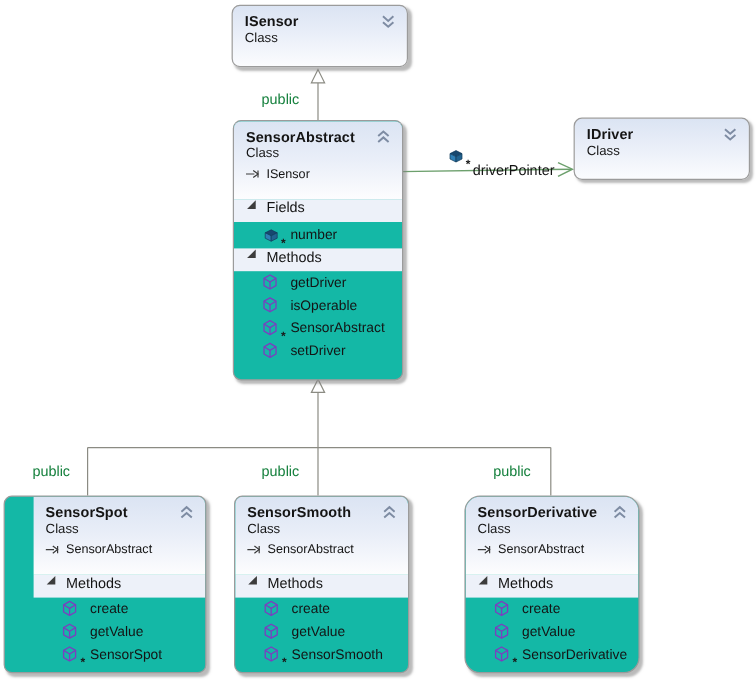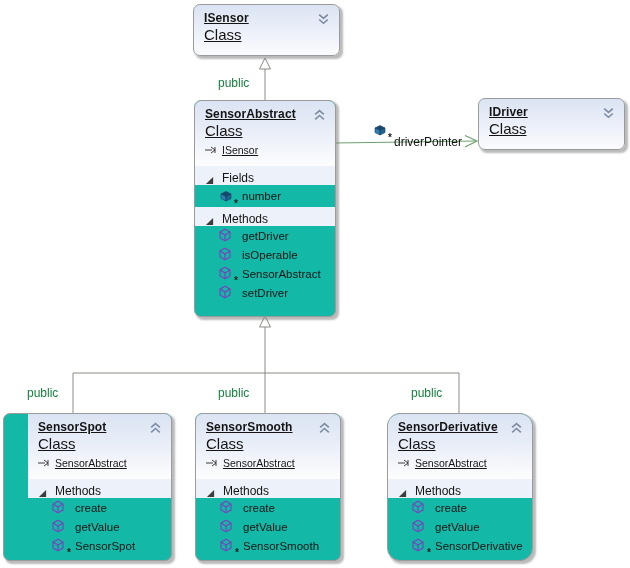--- a/index.html
+++ b/index.html
@@ -3,28 +3,28 @@
 <meta charset="utf-8">
 <style>
   html,body{margin:0;padding:0;background:#fff;}
   #canvas{position:relative;width:630px;height:568px;background:#ffffff;overflow:hidden;
           font-family:"Liberation Sans",sans-serif;color:#141414;}
   svg.edges{position:absolute;left:0;top:0;z-index:1;}
   .box{position:absolute;z-index:2;border:1px solid #9b9b9b;border-radius:7px;
        background:#14b8a6;box-shadow:2.5px 2.5px 2px rgba(130,130,130,.55);overflow:hidden;}
   .box.collapsed{background:linear-gradient(180deg,#dbe4f3 0%,#e9eef8 45%,#fbfcfe 100%);}
   .ch{background:linear-gradient(180deg,#dbe4f3 0%,#e9eef8 48%,#fdfdfe 100%);
-      padding:6px 10px 0 10px;box-sizing:border-box;position:relative;text-decoration:underline;}
+      padding:6px 10px 0 10px;box-sizing:border-box;position:relative;}
   .ch.tall{height:65px;}
   .title{font-size:12px;font-weight:bold;letter-spacing:.1px;}
-  .kind{font-size:15px;margin-top:1px;}
+  .kind{font-size:11px;margin-top:1px;}
   .base{display:flex;align-items:center;font-size:10.5px;margin-top:5px;}
   .base svg{margin-right:4px;flex:none;}
   .chev{position:absolute;top:7px;right:9px;width:13px;height:13px;cursor:pointer;}
-  .sech{display:flex;align-items:flex-end;height:19px;background:#edf1f9;
+  .sech{display:flex;align-items:flex-start;height:19px;background:#edf1f9;
         padding-left:10px;font-size:12px;}
   .sech svg{margin-right:8px;flex:none;}
   .row{display:flex;align-items:center;height:19px;padding-left:23px;font-size:11.5px;}
   .row.field{height:22px;}
   .ric{position:relative;width:15px;height:15px;margin-right:9px;flex:none;}
   .ric svg{position:absolute;left:0;top:0;}
   .star{position:absolute;right:-5px;bottom:-5px;font-size:10px;font-weight:bold;color:#1a1a1a;}
   .lbl{position:absolute;z-index:3;font-size:12px;color:#15803d;white-space:nowrap;}
   .assoc-lbl{position:absolute;z-index:3;display:flex;align-items:center;}
   .assoc-lbl .ric{margin-right:7px;}

